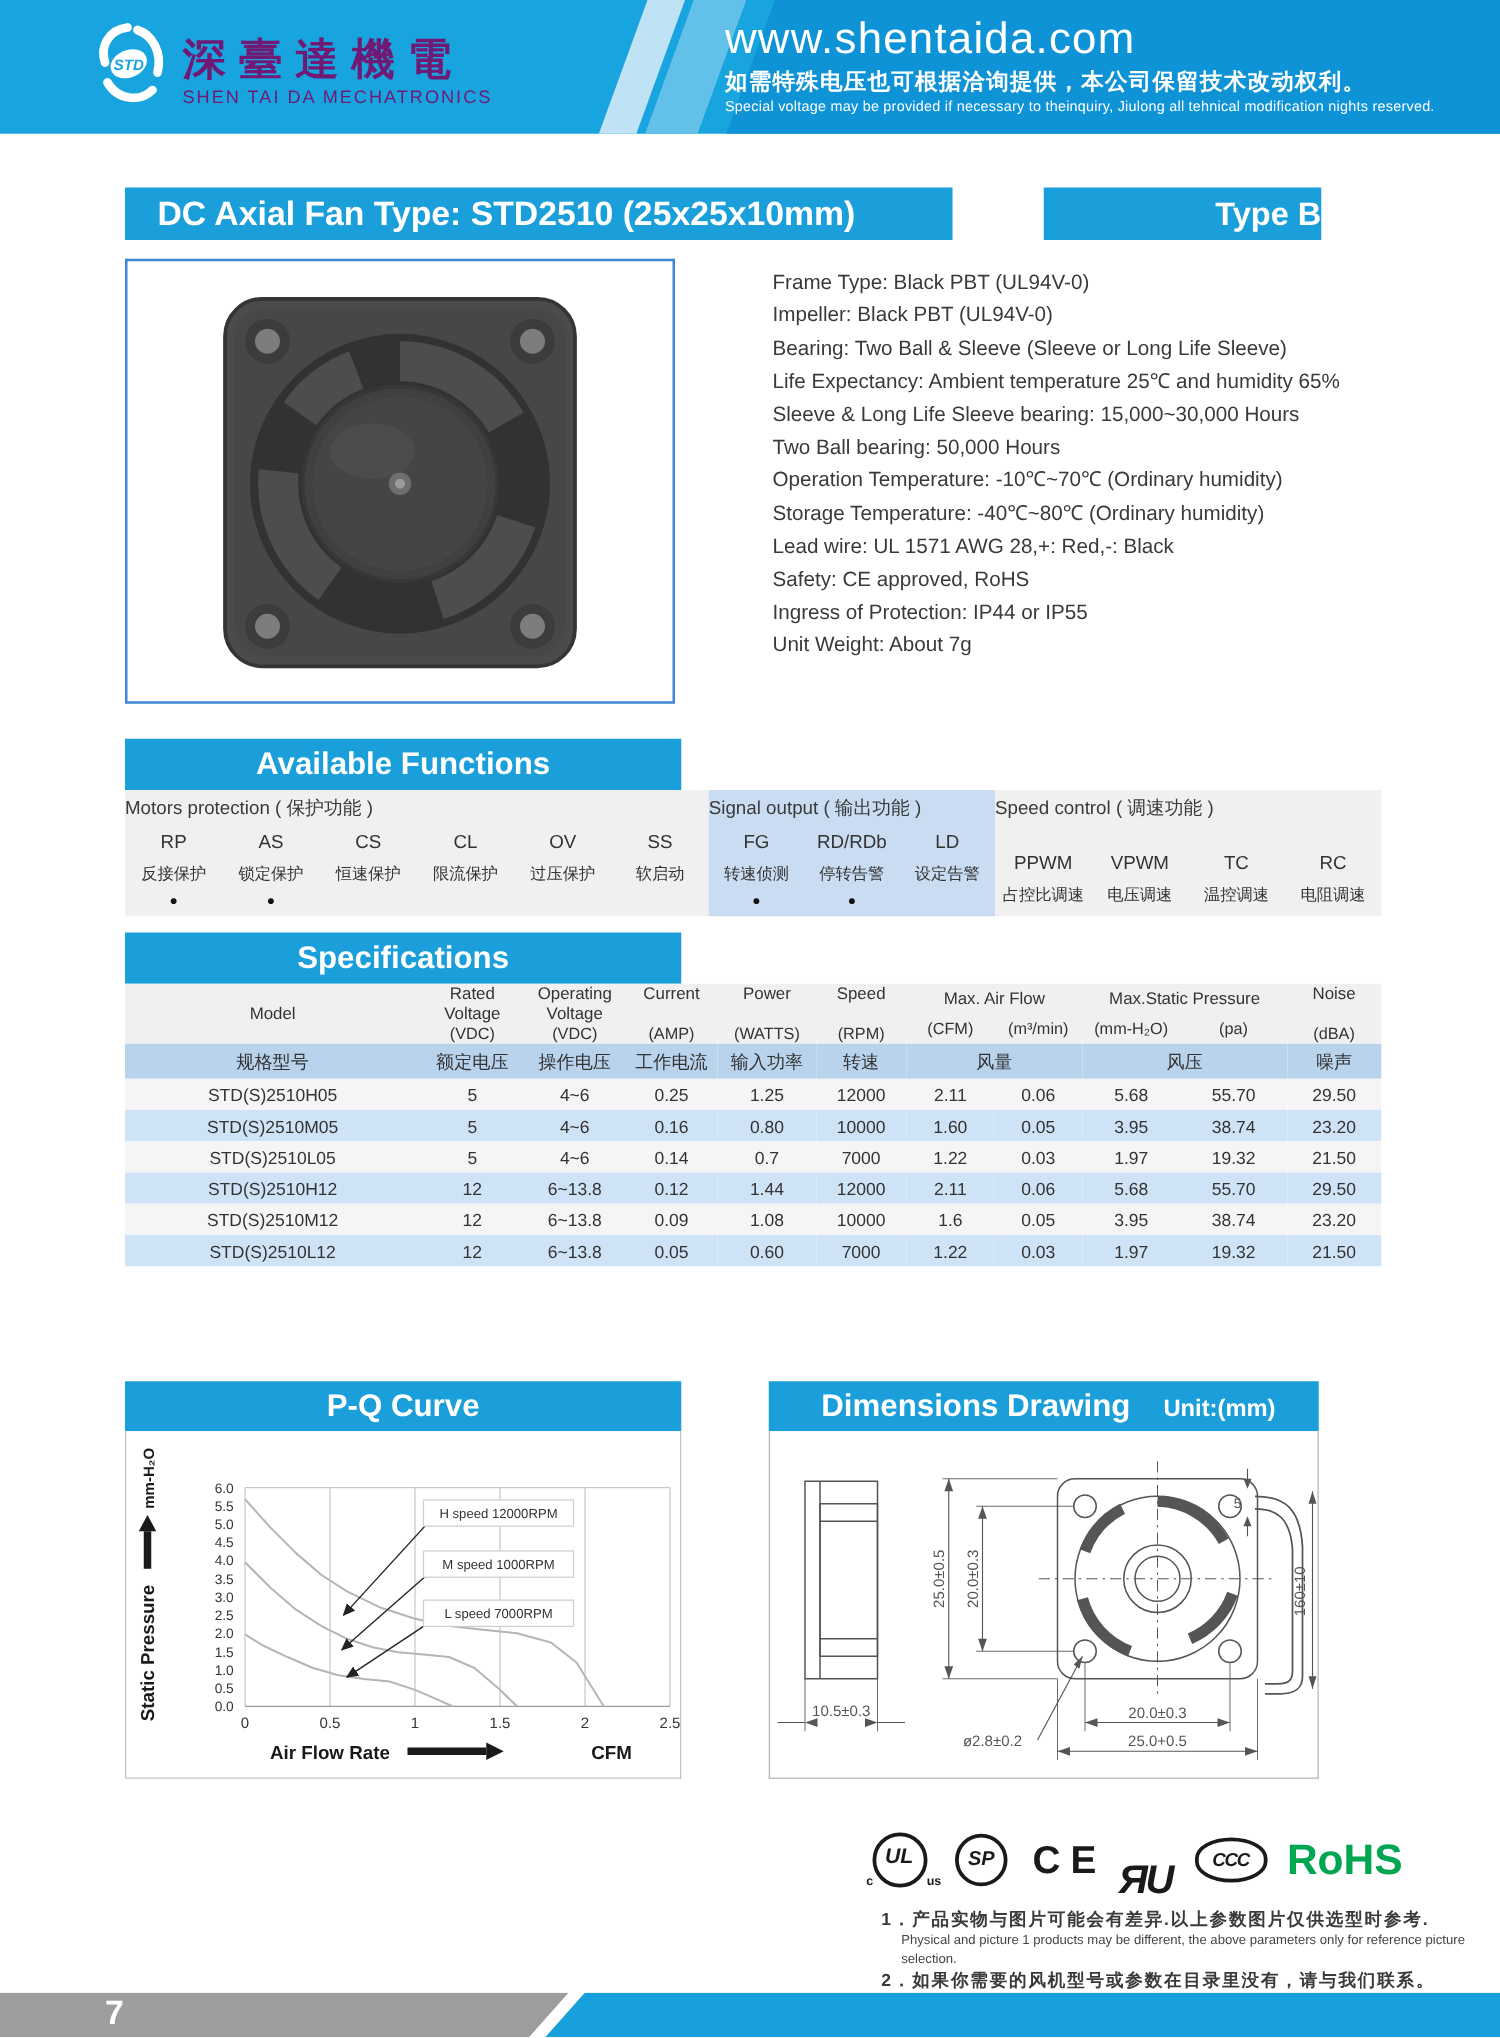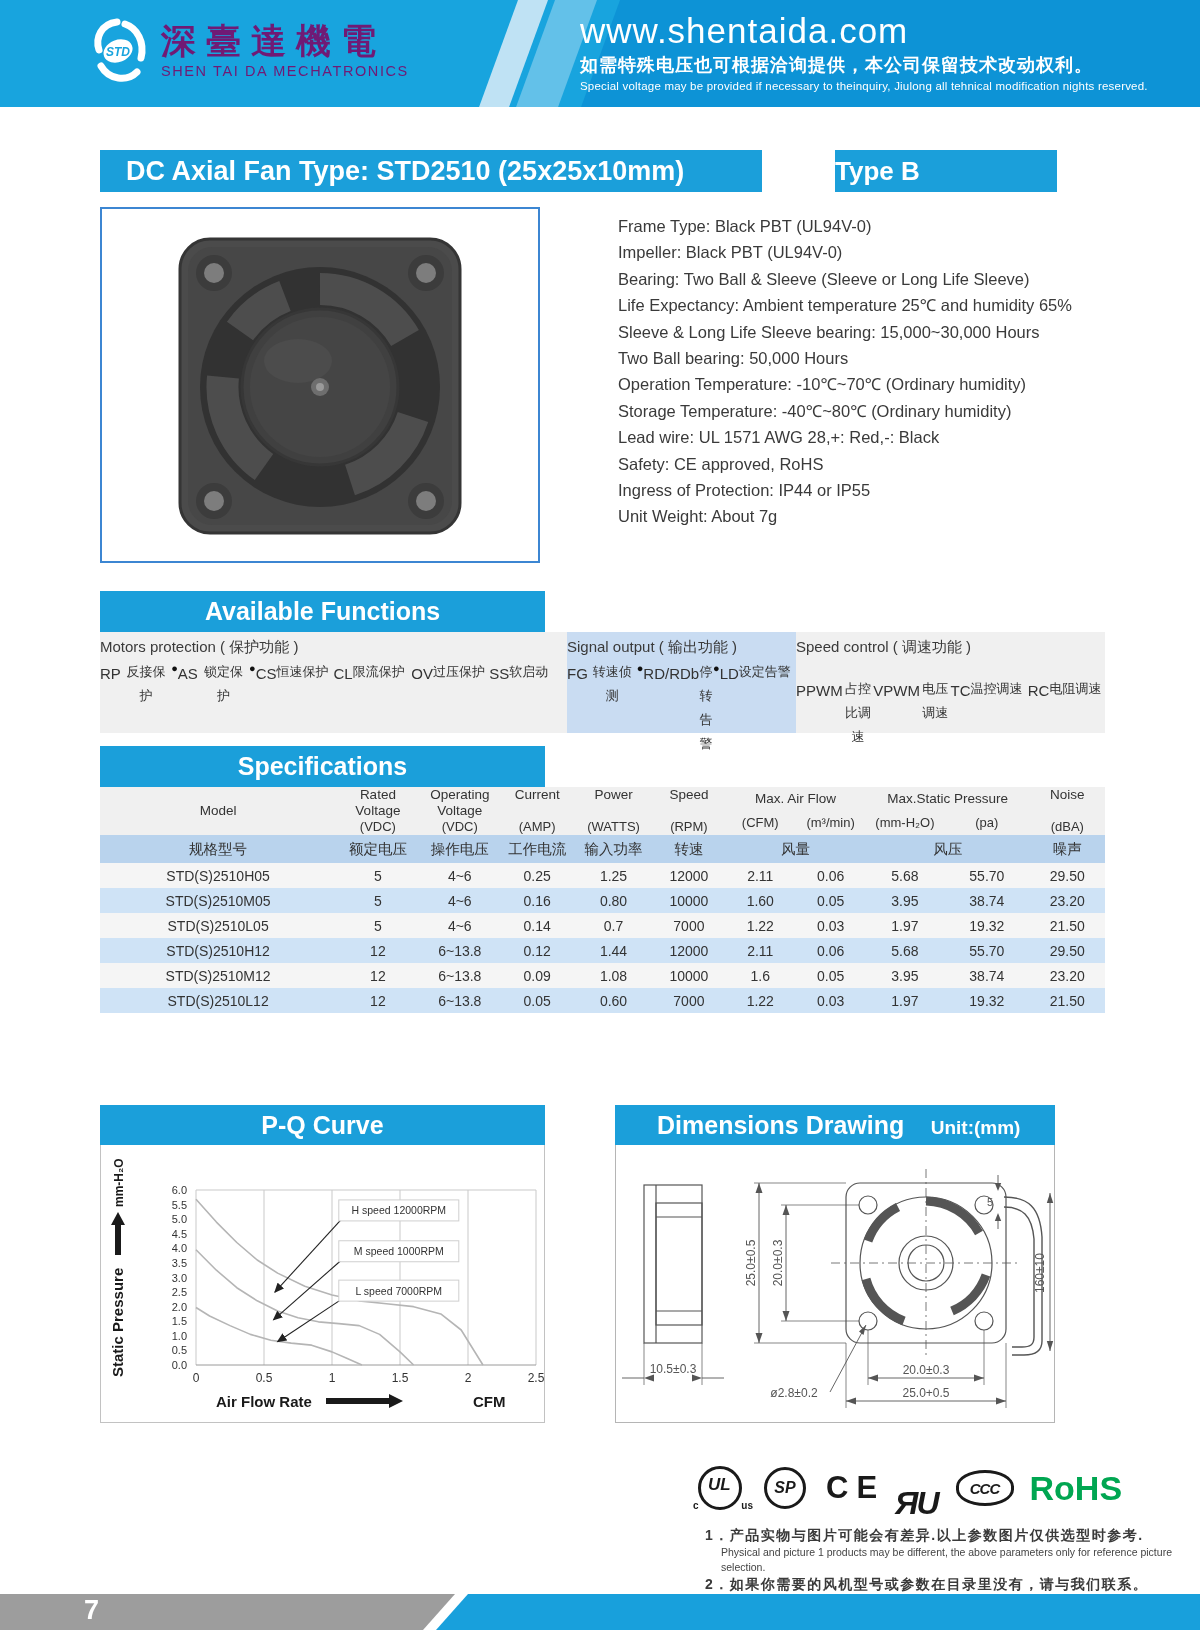--- a/index.html
+++ b/index.html
@@ -3,48 +3,48 @@
 <meta charset="utf-8">
 <style>
   html,body{margin:0;padding:0;background:#fff;}
   .page{position:relative;width:1200px;height:1630px;background:#fff;overflow:hidden;
         font-family:"Liberation Sans",sans-serif;color:#3c3c3c;}
   
   .header{position:absolute;left:0;top:0;width:1200px;height:107px;background:#18a4de;overflow:hidden;}
   .hdr-dark{position:absolute;left:600px;top:-10px;width:700px;height:130px;background:#0d93d6;transform:skewX(-20deg);}
   .hdr-stripe1{position:absolute;left:498px;top:-10px;width:30px;height:130px;background:#bfe2f4;transform:skewX(-20deg);}
   .hdr-stripe2{position:absolute;left:535px;top:-10px;width:42px;height:130px;background:#63c1e9;transform:skewX(-20deg);}
-  .logo-wrap{position:absolute;left:87px;top:14px;display:flex;align-items:center;}
+  .logo-wrap{position:absolute;left:72px;top:14px;display:flex;align-items:flex-end;}
   .logo-mark{width:62px;height:72px;}
   .logo-text{margin-left:12px;color:#701a75;}
   .logo-cn{font-size:35px;font-weight:bold;letter-spacing:10px;line-height:40px;}
   .logo-en{font-size:14.5px;letter-spacing:1.6px;margin-top:2px;}
   .hdr-right{position:absolute;left:580px;top:12px;color:#fff;}
   .hdr-site{font-size:35px;font-weight:400;letter-spacing:1px;line-height:38px;}
   .hdr-cn{font-size:18px;font-weight:bold;margin-top:3px;letter-spacing:1px;}
   .hdr-en{font-size:11.5px;margin-top:3px;letter-spacing:.2px;}
   
   .bar{position:absolute;background:#1b9fda;color:#fff;font-weight:bold;height:42px;line-height:42px;}
   .bar-main{left:100px;top:150px;width:662px;font-size:27px;padding-left:26px;box-sizing:border-box;}
-  .bar-type{left:835px;top:150px;width:222px;font-size:26px;text-align:left;}
+  .bar-type{left:835px;top:150px;width:222px;font-size:26px;text-align:right;}
   
   .photo-box{position:absolute;left:100px;top:207px;width:440px;height:356px;border:2px solid #3c86d2;background:#fff;box-sizing:border-box;}
   .spec-list{position:absolute;left:618px;top:213px;width:575px;font-size:16.5px;color:#3a3a3a;}
   .spec-list div{line-height:26.4px;height:26.4px;white-space:nowrap;}
   
   .af-banner{position:absolute;left:100px;top:591px;width:445px;height:41px;background:#1b9fda;color:#fff;
              font-size:25px;font-weight:bold;text-align:center;line-height:41px;}
   .af-table{position:absolute;left:100px;top:632px;width:1005px;height:101px;display:flex;font-size:14px;}
   .fgroup{display:flex;flex-direction:column;}
   .fg-motors{width:467px;background:#f0f0f0;}
   .fg-signal{width:229px;background:#c9dcf2;}
   .fg-speed{width:309px;background:#f0f0f0;gap:17px;}
   .ftitle{text-align:left;font-size:15px;color:#3a3a3a;height:28px;line-height:30px;}
   .fcols{display:flex;flex:1;}
-  .fcol{flex:1;display:flex;flex-direction:row;text-align:center;}
+  .fcol{flex:1;display:flex;flex-direction:column;text-align:center;}
   .fcode{font-size:15px;height:27px;line-height:27px;color:#333;}
   .fcn{font-size:13px;height:26px;line-height:24px;color:#333;}
   .fdot{font-size:11px;height:20px;line-height:16px;color:#111;}
   
   .sp-banner{position:absolute;left:100px;top:746px;width:445px;height:41px;background:#1b9fda;color:#fff;
              font-size:25px;font-weight:bold;text-align:center;line-height:41px;}
   .sp-table{position:absolute;left:100px;top:787px;width:1005px;border-collapse:collapse;table-layout:fixed;font-size:14px;color:#333;}
   .sp-table td,.sp-table th{padding:0;text-align:center;font-weight:normal;vertical-align:middle;}
   .sp-head td{background:#f0f0f0;font-size:13.5px;line-height:16px;}
   .sp-head .l2{font-size:13px;}

